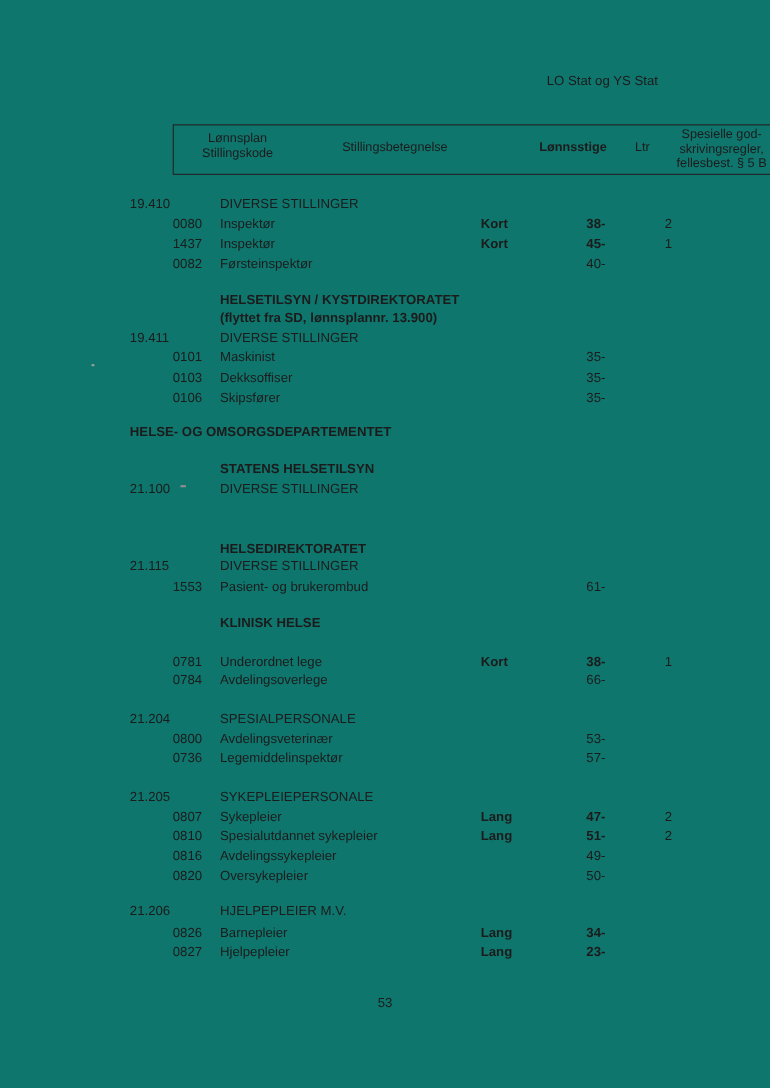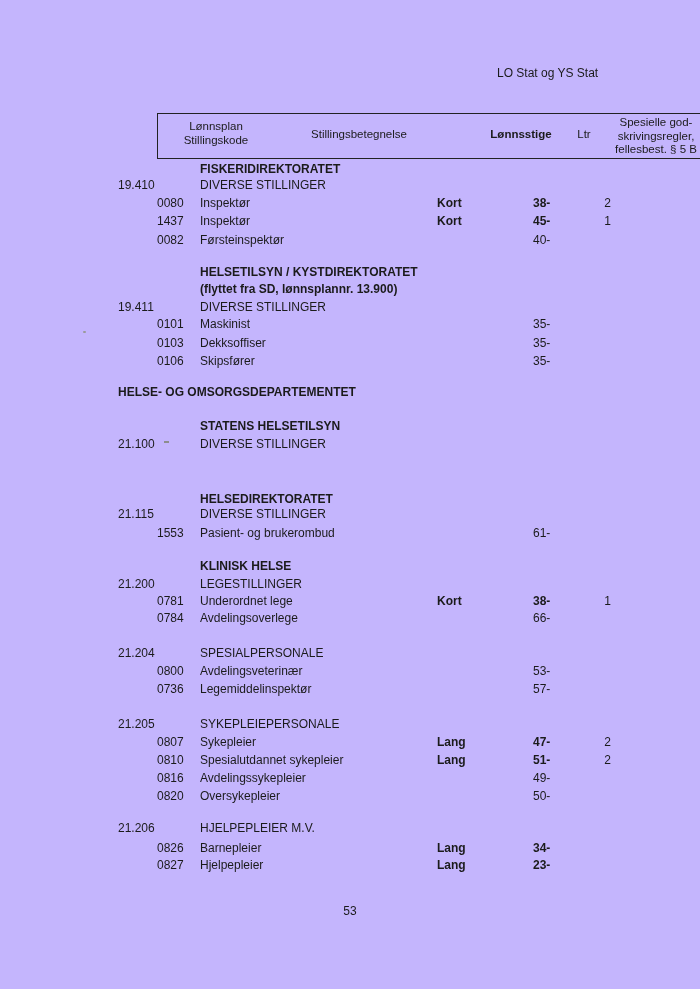--- a/index.html
+++ b/index.html
@@ -1,16 +1,16 @@
 <!DOCTYPE html>
 <html><head>
 <meta charset="utf-8">
 <style>
   html,body{margin:0;padding:0;background:#e8e8e8;}
-  .page{position:relative;width:700px;height:989px;background:#c4b5fd;
+  .page{position:relative;width:700px;height:989px;background:#0f766e;
         font-family:"Liberation Sans",sans-serif;color:#1b1b1b;overflow:hidden;}
   .hdr-right{position:absolute;left:497px;top:66px;font-size:12px;}
   
   .thead{position:absolute;left:110px;top:113px;width:545px;height:44px;
          border:1.6px solid #222;font-size:11.5px;margin-left:47px;}
   .thead div{position:absolute;text-align:center;line-height:13.5px;}
   .th-col1{left:6px;top:6px;width:104px;}
   .th-col2{left:130px;top:14px;width:142px;}
   .th-col3{left:323px;top:14px;width:80px;font-weight:bold;}
   .th-col4{left:406px;top:14px;width:40px;}
@@ -47,23 +47,20 @@
     <div class="th-col2">Stillingsbetegnelse</div>
     <div class="th-col3">Lønnsstige</div>
     <div class="th-col4">Ltr</div>
     <div class="th-col5">
       <span>Spesielle god-</span><br>
       <span>skrivingsregler,</span><br>
       <span>fellesbest. § 5 B</span>
     </div>
   </div>
 
-  <div class="row sec" style="top:163px">
-    <span class="c-title">FISKERIDIREKTORATET</span>
-  </div>
   <div class="row" style="top:179px">
     <span class="c-plan">19.410</span>
     <span class="c-title">DIVERSE STILLINGER</span>
   </div>
   <div class="row" style="top:197px">
     <span class="c-code">0080</span>
     <span class="c-title">Inspektør</span>
     <span class="c-stige">Kort</span>
     <span class="c-ltr b">38-</span>
     <span class="c-spes">2</span>
@@ -123,24 +120,20 @@
     <span class="c-title">DIVERSE STILLINGER</span>
   </div>
   <div class="row" style="top:527px">
     <span class="c-code">1553</span>
     <span class="c-title">Pasient- og brukerombud</span>
     <span class="c-ltr">61-</span>
   </div>
   <div class="row sec" style="top:560px">
     <span class="c-title">KLINISK HELSE</span>
   </div>
-  <div class="row" style="top:578px">
-    <span class="c-plan">21.200</span>
-    <span class="c-title">LEGESTILLINGER</span>
-  </div>
   <div class="row" style="top:595px">
     <span class="c-code">0781</span>
     <span class="c-title">Underordnet lege</span>
     <span class="c-stige">Kort</span>
     <span class="c-ltr b">38-</span>
     <span class="c-spes">1</span>
   </div>
   <div class="row" style="top:612px">
     <span class="c-code">0784</span>
     <span class="c-title">Avdelingsoverlege</span>

